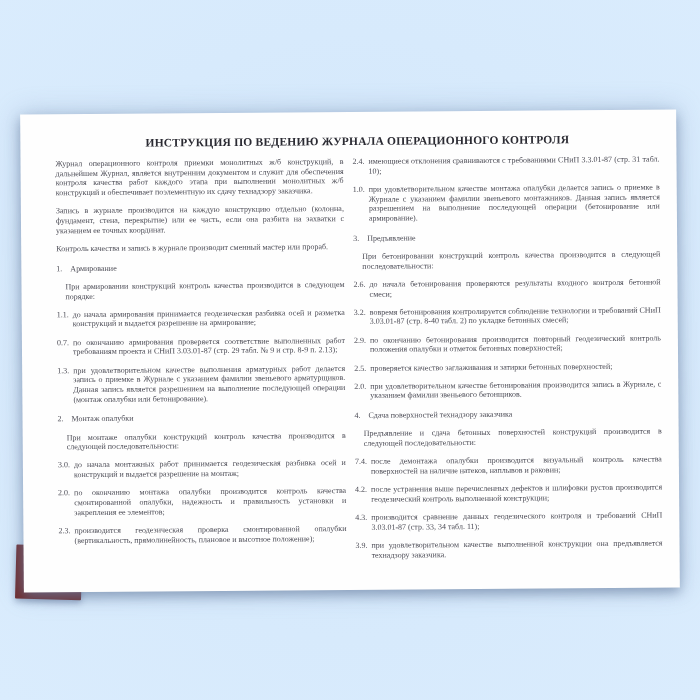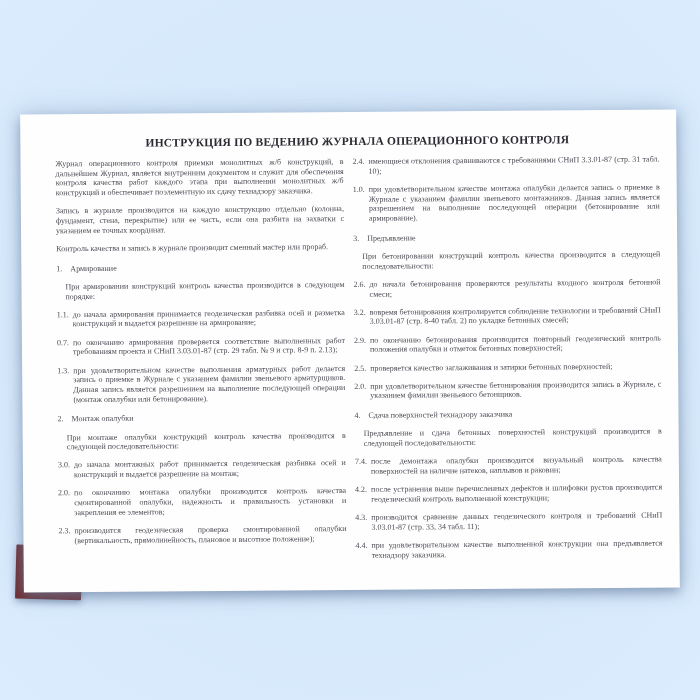--- a/index.html
+++ b/index.html
@@ -80,17 +80,17 @@
           <div class="block item"><span class="num">2.6.</span><span>до начала бетонирования проверяются результаты входного контроля бетонной смеси;</span></div>
           <div class="block item"><span class="num">3.2.</span><span>вовремя бетонирования контролируется соблюдение технологии и требований СНиП 3.03.01-87 (стр. 8-40 табл. 2) по укладке бетонных смесей;</span></div>
           <div class="block item"><span class="num">2.9.</span><span>по окончанию бетонирования производится повторный геодезический контроль положения опалубки и отметок бетонных поверхностей;</span></div>
           <div class="block item"><span class="num">2.5.</span><span>проверяется качество заглаживания и затирки бетонных поверхностей;</span></div>
           <div class="block item"><span class="num">2.0.</span><span>при удовлетворительном качестве бетонирования производится запись в Журнале, с указанием фамилии звеньевого бетонщиков.</span></div>
           <div class="block heading"><span class="num">4.</span><span>Сдача поверхностей технадзору заказчика</span></div>
           <div class="block subpara"><span>Предъявление и сдача бетонных поверхностей конструкций производится в следующей последовательности:</span></div>
           <div class="block item"><span class="num">7.4.</span><span>после демонтажа опалубки производится визуальный контроль качества поверхностей на наличие натеков, наплывов и раковин;</span></div>
           <div class="block item"><span class="num">4.2.</span><span>после устранения выше перечисленных дефектов и шлифовки рустов производится геодезический контроль выполненной конструкции;</span></div>
           <div class="block item"><span class="num">4.3.</span><span>производится сравнение данных геодезического контроля и требований СНиП 3.03.01-87 (стр. 33, 34 табл. 11);</span></div>
-          <div class="block item"><span class="num">4.4.</span><span>при удовлетворительном качестве выполненной конструкции она предъявляется технадзору заказчика.</span></div>
+          <div class="block item"><span class="num">3.9.</span><span>при удовлетворительном качестве выполненной конструкции она предъявляется технадзору заказчика.</span></div>
         </div>
     </div>
   </div>
 </div>
 
 </body></html>

